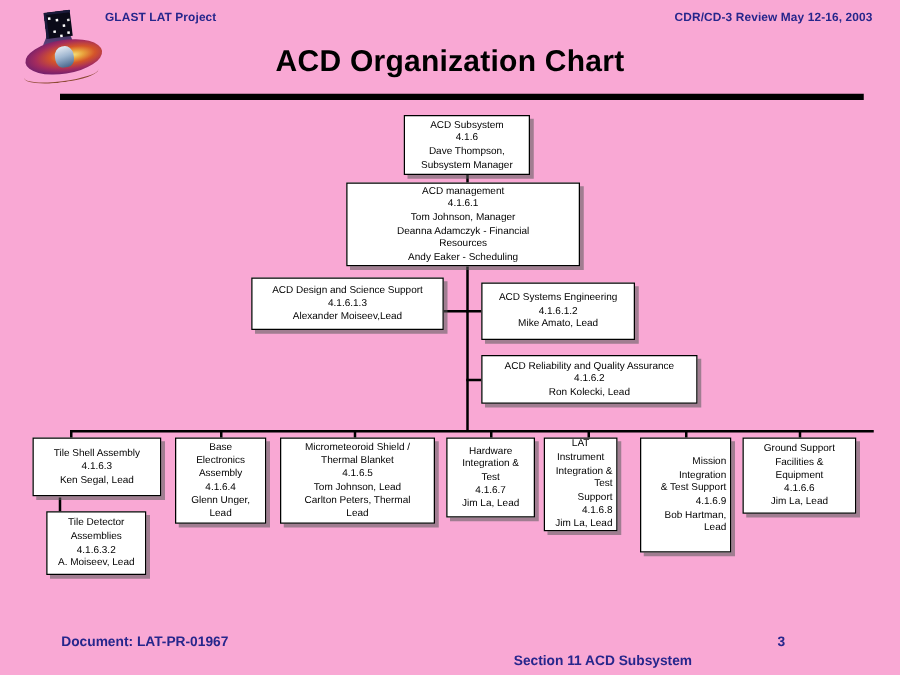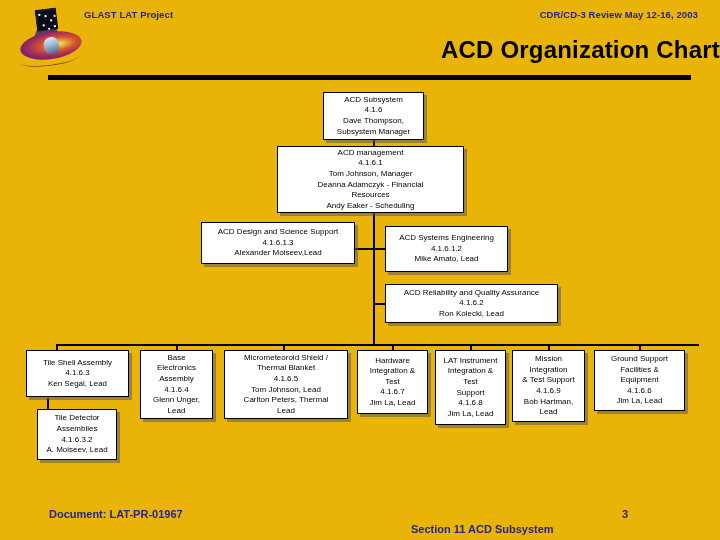--- a/index.html
+++ b/index.html
@@ -10,21 +10,21 @@
     width: 720px;
     height: 540px;
     background: #ffffff;
     font-family: "Liberation Sans", sans-serif;
     overflow: hidden;
   }
   #slide {
     position: relative;
     width: 720px;
     height: 540px;
-    background: #eab308;
+    background: #f9a8d4;
   }
 
   
   .hdr-left {
     position: absolute;
     left: 84px;
     top: 9px;
     font-size: 9.5px;
     font-weight: bold;
     color: #26268c;
@@ -39,21 +39,21 @@
     font-weight: bold;
     color: #26268c;
     letter-spacing: 0.1px;
     white-space: nowrap;
   }
   .slide-title {
     position: absolute;
     left: 0;
     top: 36px;
     width: 720px;
-    text-align: right;
+    text-align: center;
     font-size: 24px;
     font-weight: bold;
     color: #000000;
     letter-spacing: 0.2px;
   }
   .title-rule {
     position: absolute;
     left: 48px;
     top: 75px;
     width: 643px;
@@ -272,30 +272,30 @@
     </div>
 
     <div class="node" style="left:357px; top:350px; width:71px; height:64px;">
       <span class="ln">Hardware</span>
       <span class="ln">Integration &amp;</span>
       <span class="ln">Test</span>
       <span class="ln">4.1.6.7</span>
       <span class="ln">Jim La, Lead</span>
     </div>
 
-    <div class="node" style="left:435px; top:350px; width:71px; height:75px;">
+    <div class="node" style="left:435px; top:350px; width:59px; height:75px;align-items:flex-end;">
       <span class="ln">LAT Instrument</span>
       <span class="ln">Integration &amp;</span>
       <span class="ln">Test</span>
       <span class="ln">Support</span>
       <span class="ln">4.1.6.8</span>
       <span class="ln">Jim La, Lead</span>
     </div>
 
-    <div class="node" style="left:512px; top:350px; width:73px; height:72px;">
+    <div class="node" style="left:512px; top:350px; width:73px; height:92px;align-items:flex-end;">
       <span class="ln">Mission</span>
       <span class="ln">Integration</span>
       <span class="ln">&amp; Test Support</span>
       <span class="ln">4.1.6.9</span>
       <span class="ln">Bob Hartman,</span>
       <span class="ln">Lead</span>
     </div>
 
     <div class="node" style="left:594px; top:350px; width:91px; height:61px;">
       <span class="ln">Ground Support</span>

